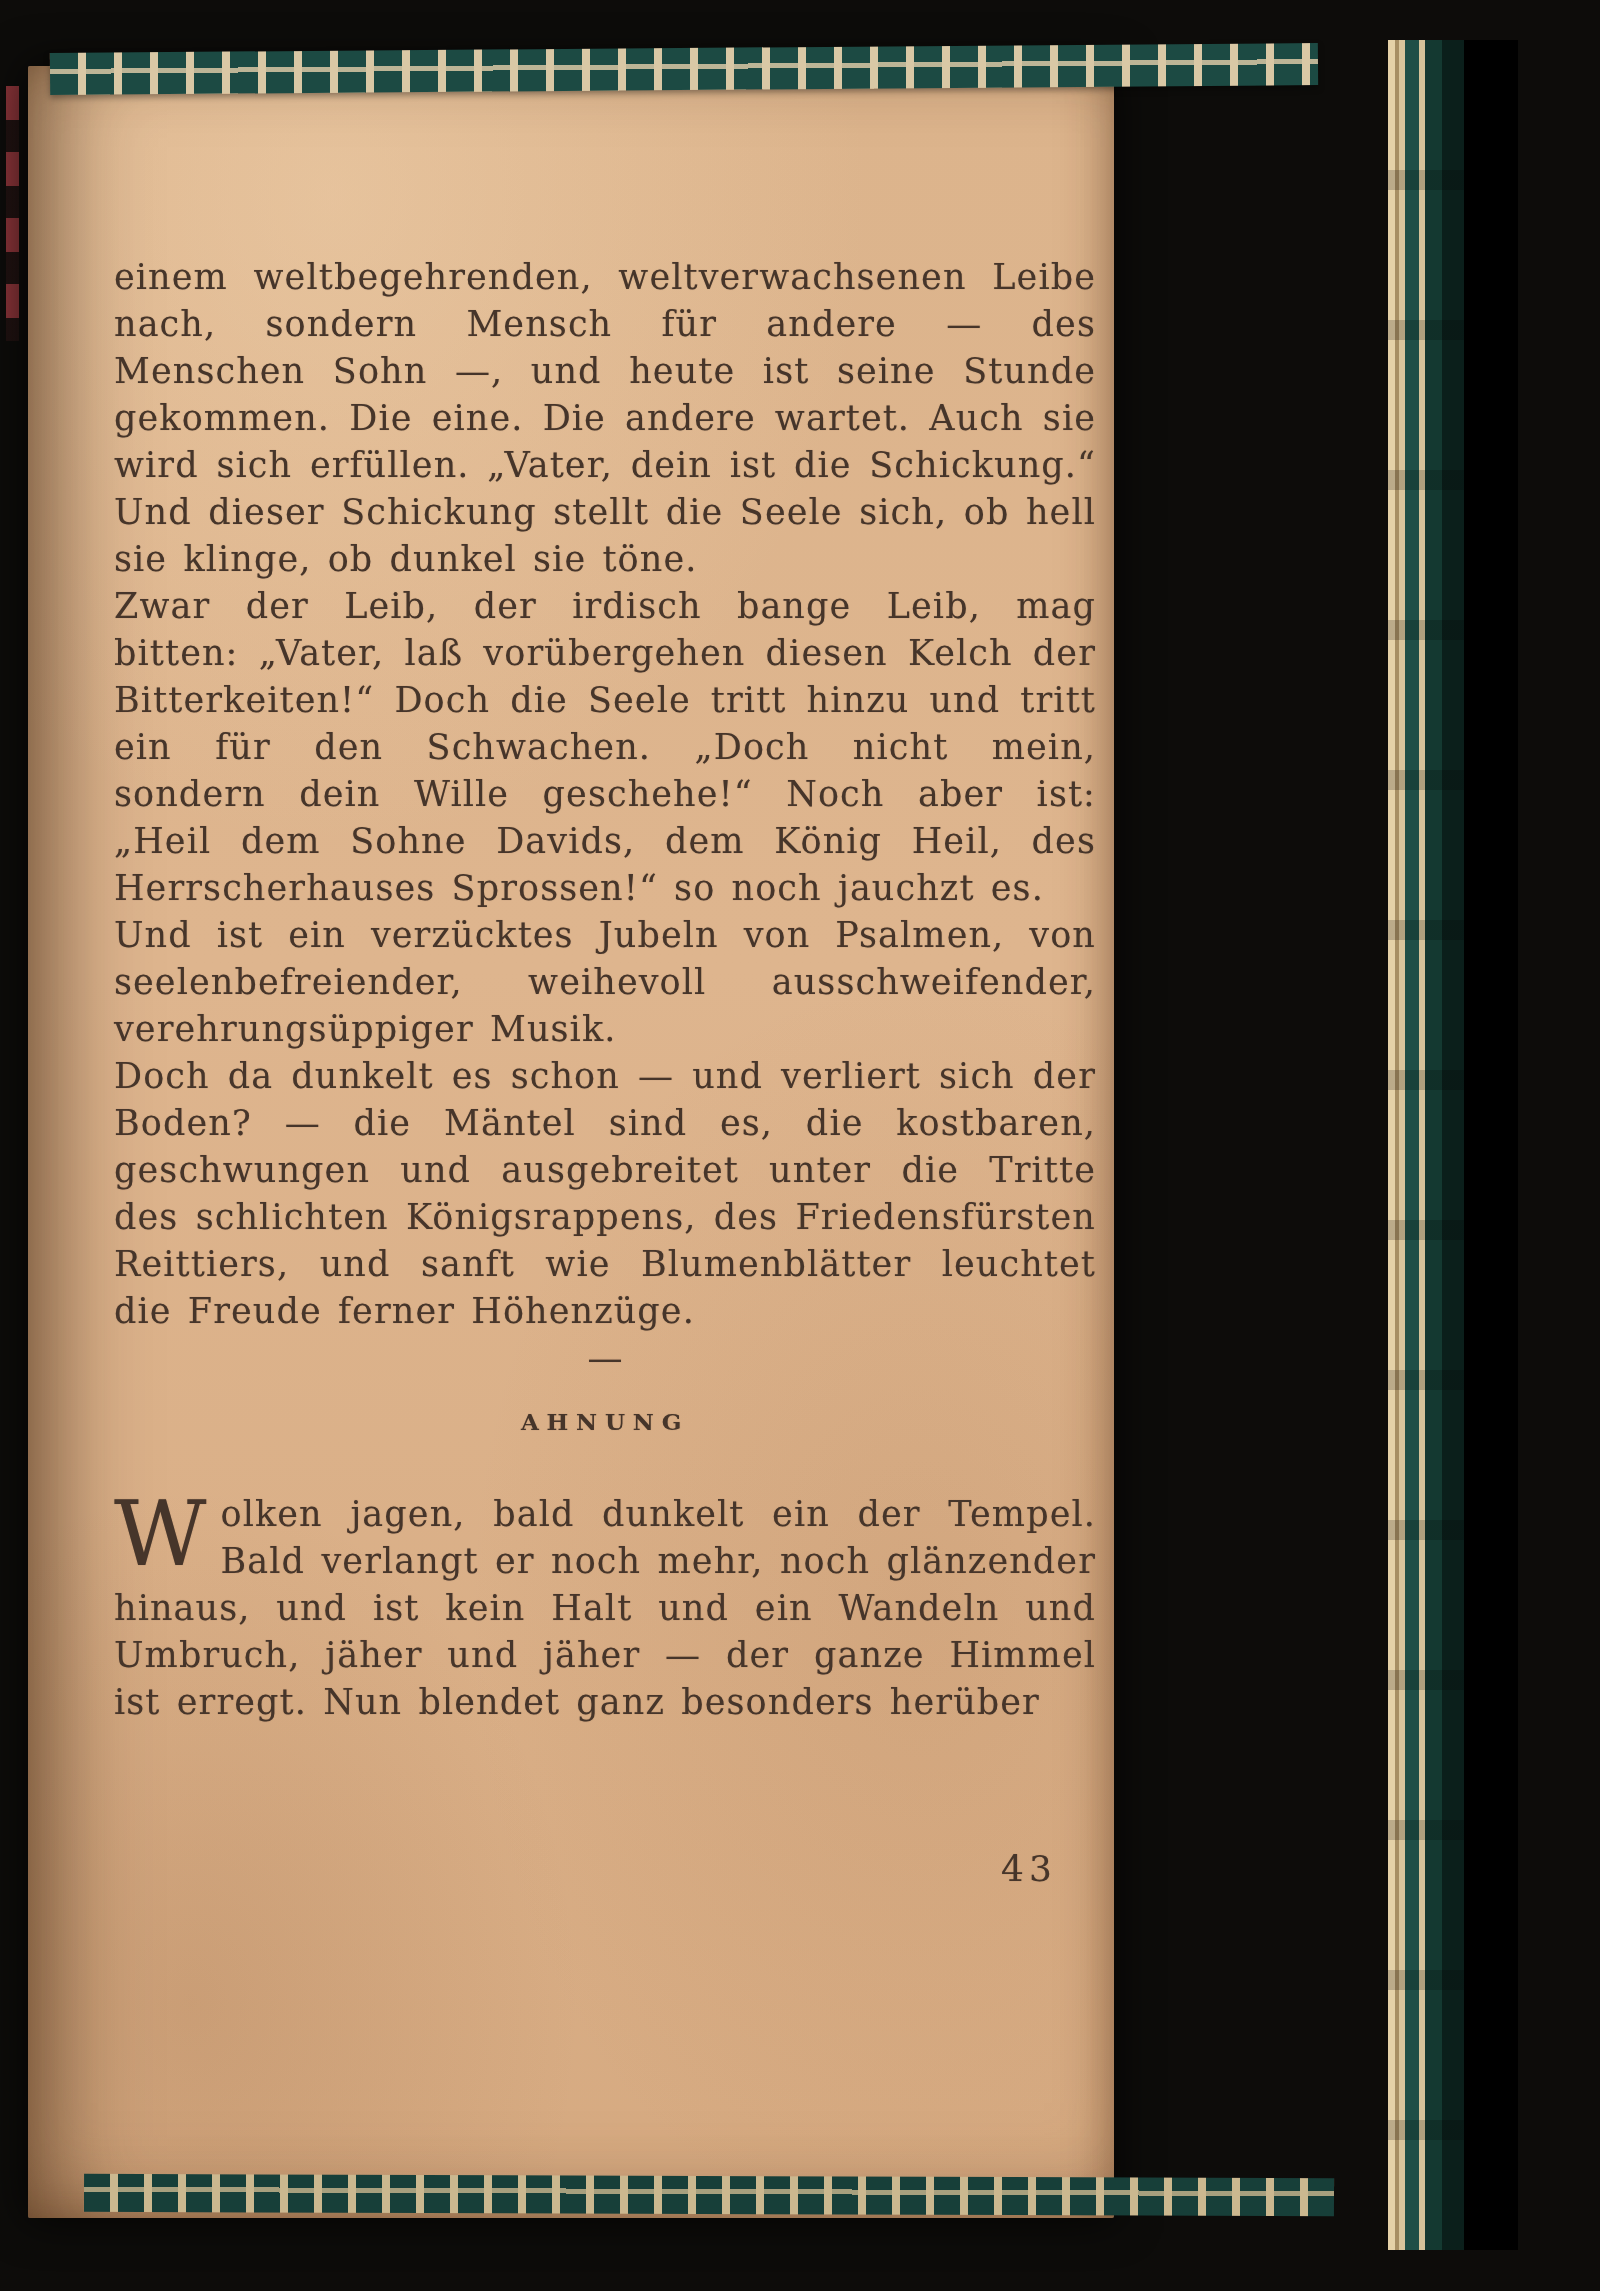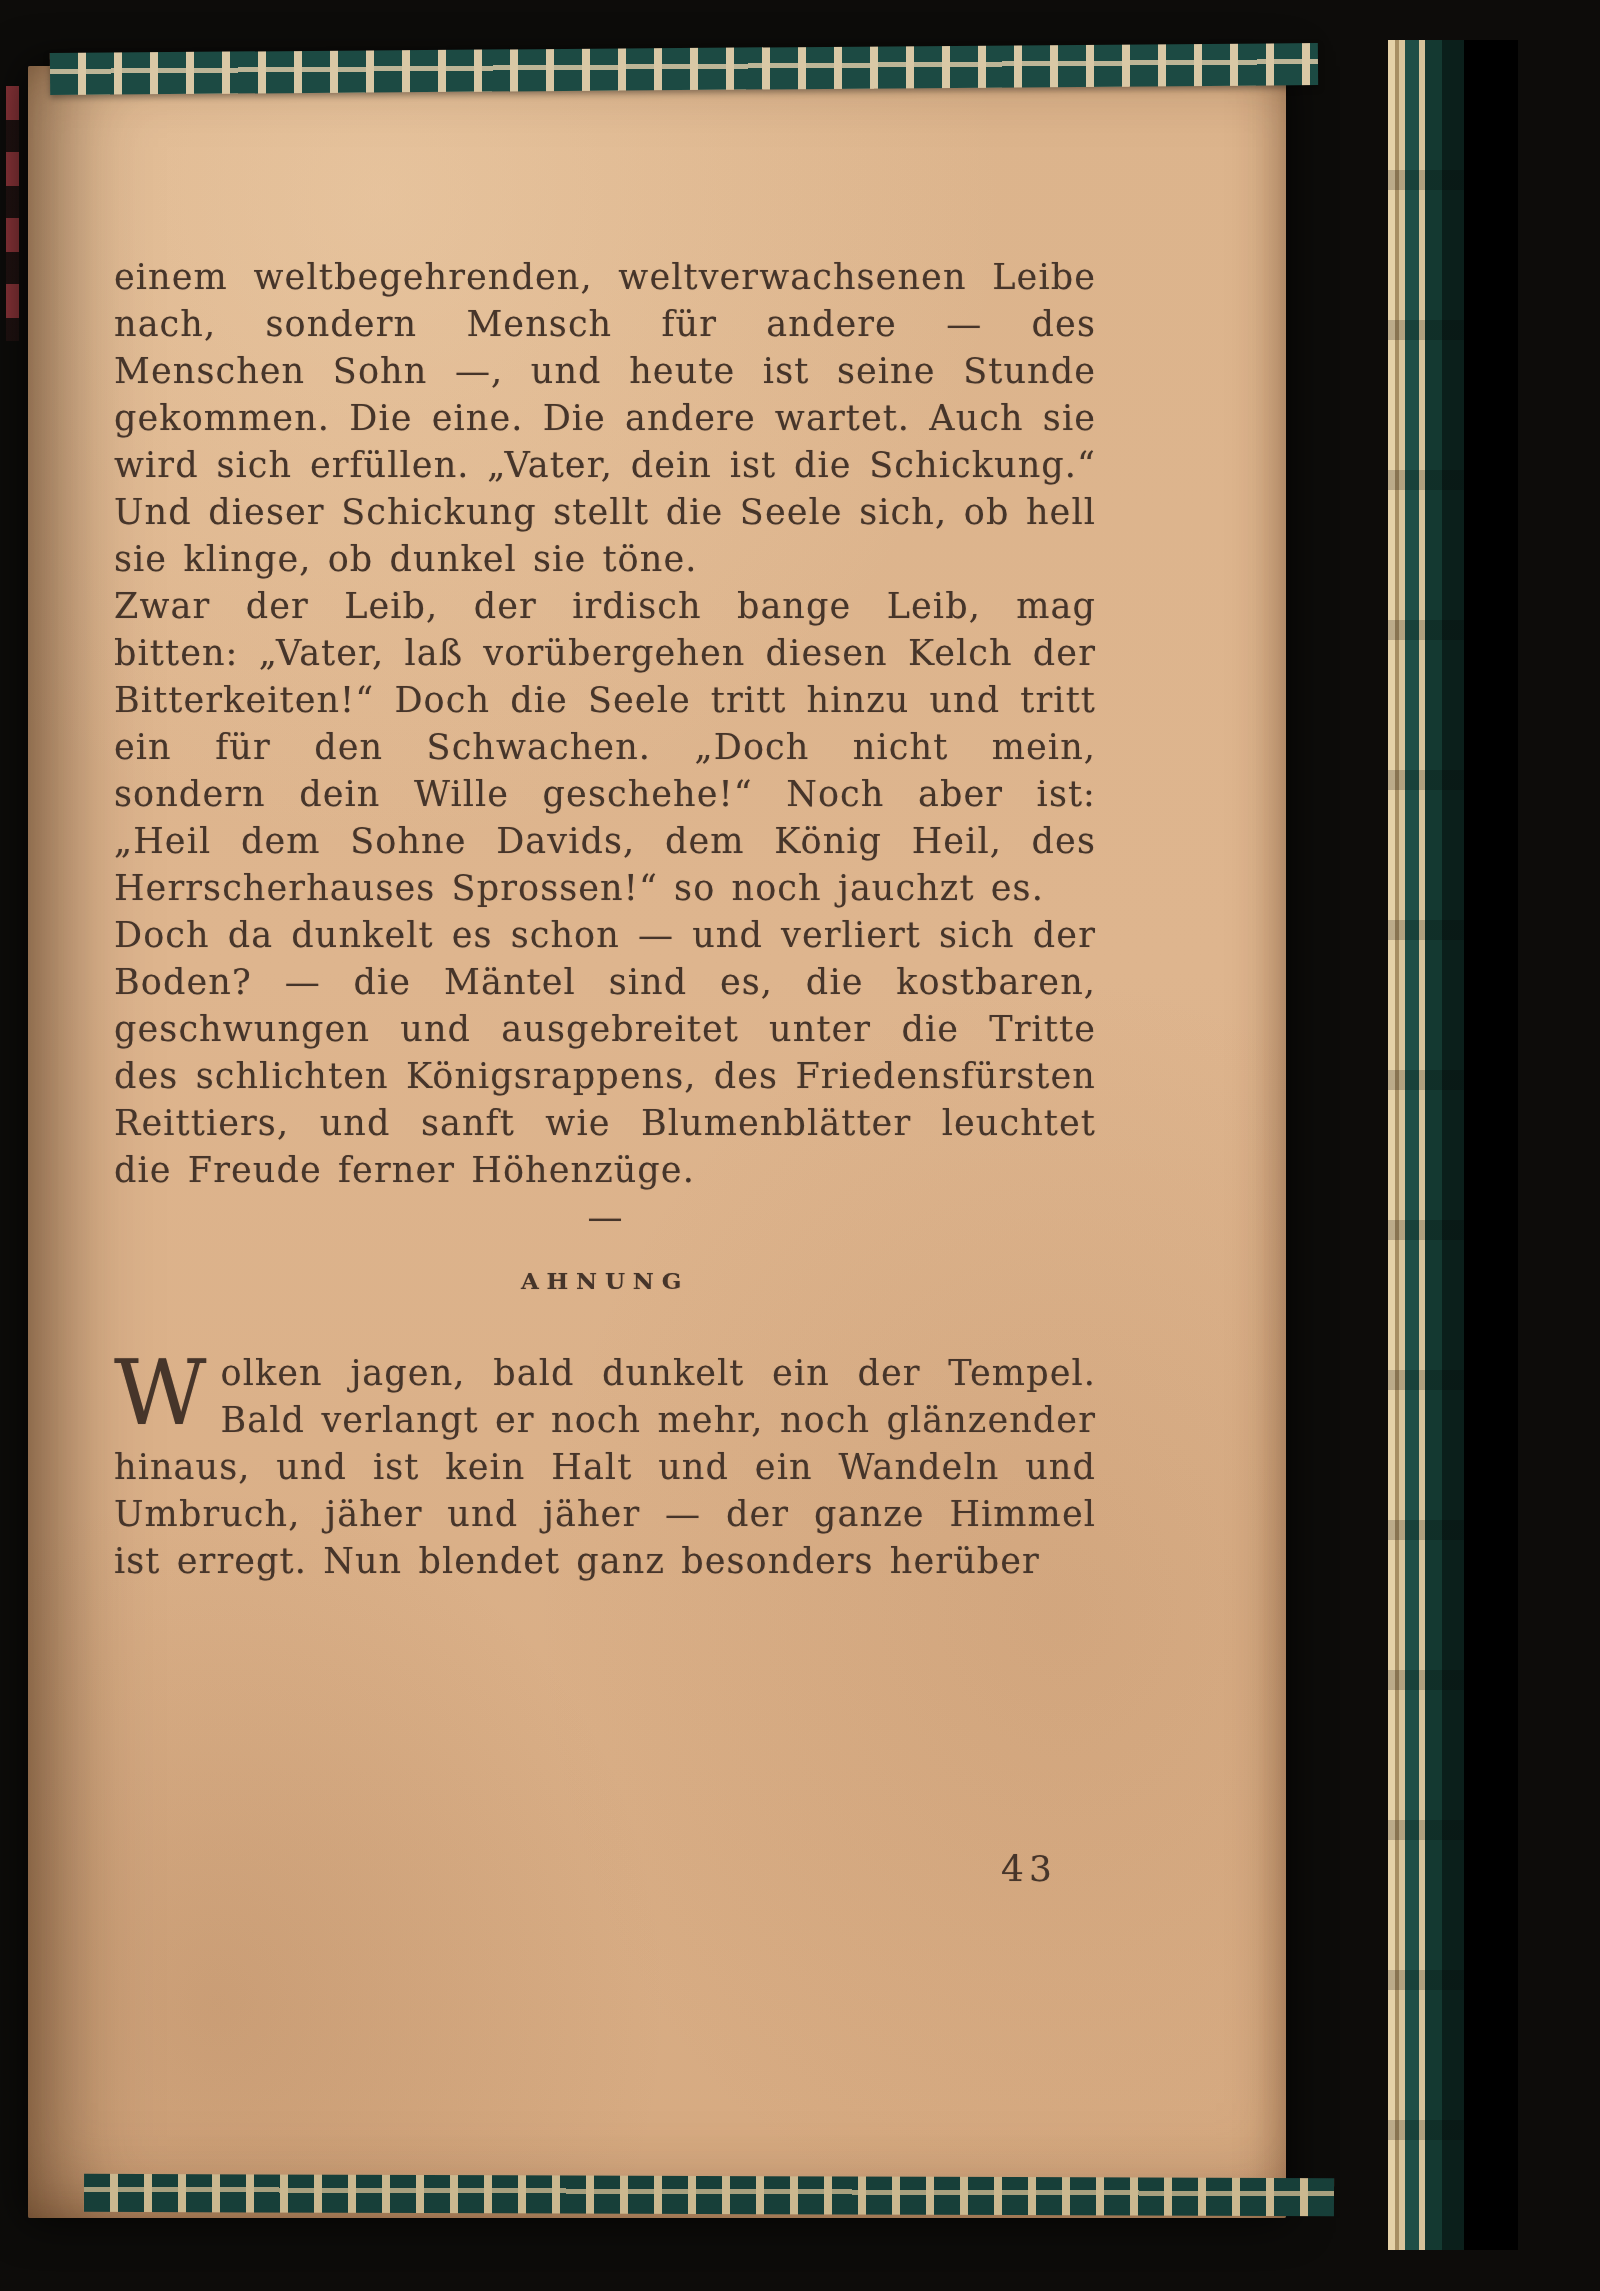--- a/index.html
+++ b/index.html
@@ -39,21 +39,21 @@
 
   
   .red-left {
     position:absolute; left:6px; top:86px; width:13px; height:255px;
     background:repeating-linear-gradient(180deg, #9e3a40 0 34px, rgba(158,58,64,0.15) 34px 66px);
     opacity:.85;
   }
 
   
   .page {
-    position:absolute; left:28px; top:66px; width:1258px; height:2152px;
+    position:absolute; left:28px; top:66px; width:1086px; height:2152px;
     border-radius:2px;
     background:
       radial-gradient(90% 55% at 28% 6%, rgba(246,218,182,0.38), rgba(246,218,182,0) 55%),
       radial-gradient(70% 50% at 82% 72%, rgba(140,85,45,0.10), rgba(140,85,45,0) 60%),
       radial-gradient(60% 40% at 15% 90%, rgba(120,70,35,0.14), rgba(120,70,35,0) 60%),
       linear-gradient(180deg, #dcb48c 0%, #deb58e 42%, #d6aa81 100%);
     box-shadow:
       inset 58px 0 95px -32px rgba(50,25,8,0.55),
       inset -20px 0 45px -16px rgba(80,45,20,0.38),
       inset 0 -45px 85px -32px rgba(95,55,25,0.35),
@@ -99,20 +99,21 @@
 
 <div class="root">
 
   <div class="edge-right"></div>
   <div class="red-left"></div>
 
   <div class="page">
     <div class="text-block">
       <p>einem weltbegehrenden, weltverwachsenen Leibe nach, sondern Mensch für andere — des Menschen Sohn —, und heute ist seine Stunde gekommen. Die eine. Die andere wartet. Auch sie wird sich erfüllen. „Vater, dein ist die Schickung.“ Und dieser Schickung stellt die Seele sich, ob hell sie klinge, ob dunkel sie töne.</p>
       <p>Zwar der Leib, der irdisch bange Leib, mag bitten: „Vater, laß vorübergehen diesen Kelch der Bitterkeiten!“ Doch die Seele tritt hinzu und tritt ein für den Schwachen. „Doch nicht mein, sondern dein Wille geschehe!“ Noch aber ist: „Heil dem Sohne Davids, dem König Heil, des Herrscherhauses Sprossen!“ so noch jauchzt es.</p>
+      <p>Und ist ein verzücktes Jubeln von Psalmen, von seelenbefreiender, weihevoll ausschweifender, verehrungsüppiger Musik.</p>
       <p>Doch da dunkelt es schon — und verliert sich der Boden? — die Mäntel sind es, die kostbaren, geschwungen und ausgebreitet unter die Tritte des schlichten Königsrappens, des Friedensfürsten Reittiers, und sanft wie Blumenblätter leuchtet die Freude ferner Höhenzüge.</p>
       <div class="divider">—</div>
       <h2 class="heading">AHNUNG</h2>
       <p><span class="dropcap">W</span><span>olken jagen, bald dunkelt ein der Tempel. Bald verlangt er noch mehr, noch glänzender hinaus, und ist kein Halt und ein Wandeln und Umbruch, jäher und jäher — der ganze Himmel ist erregt. Nun blendet ganz besonders herüber</span></p>
     </div>
     <div class="page-number">43</div>
   </div>
 
   <div class="stripe-top"></div>
   <div class="stripe-bottom"></div>

